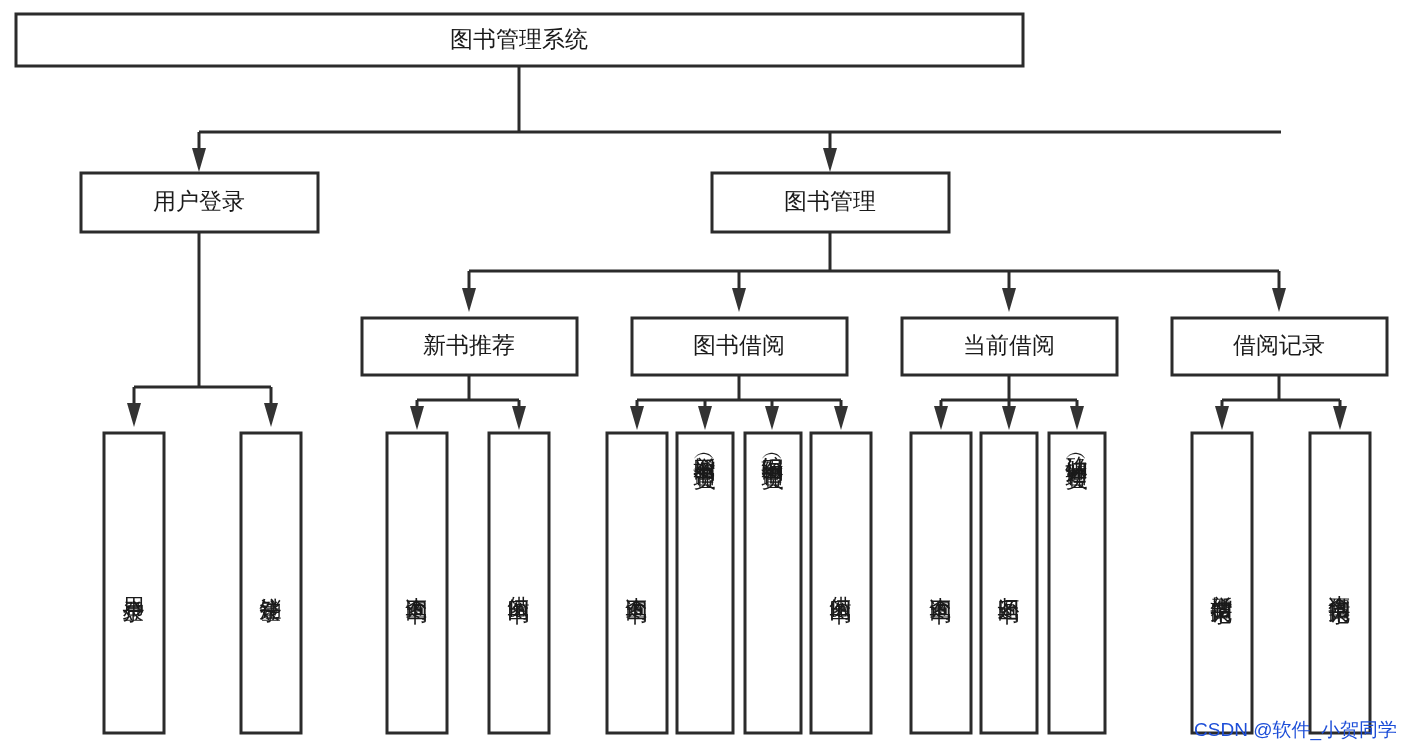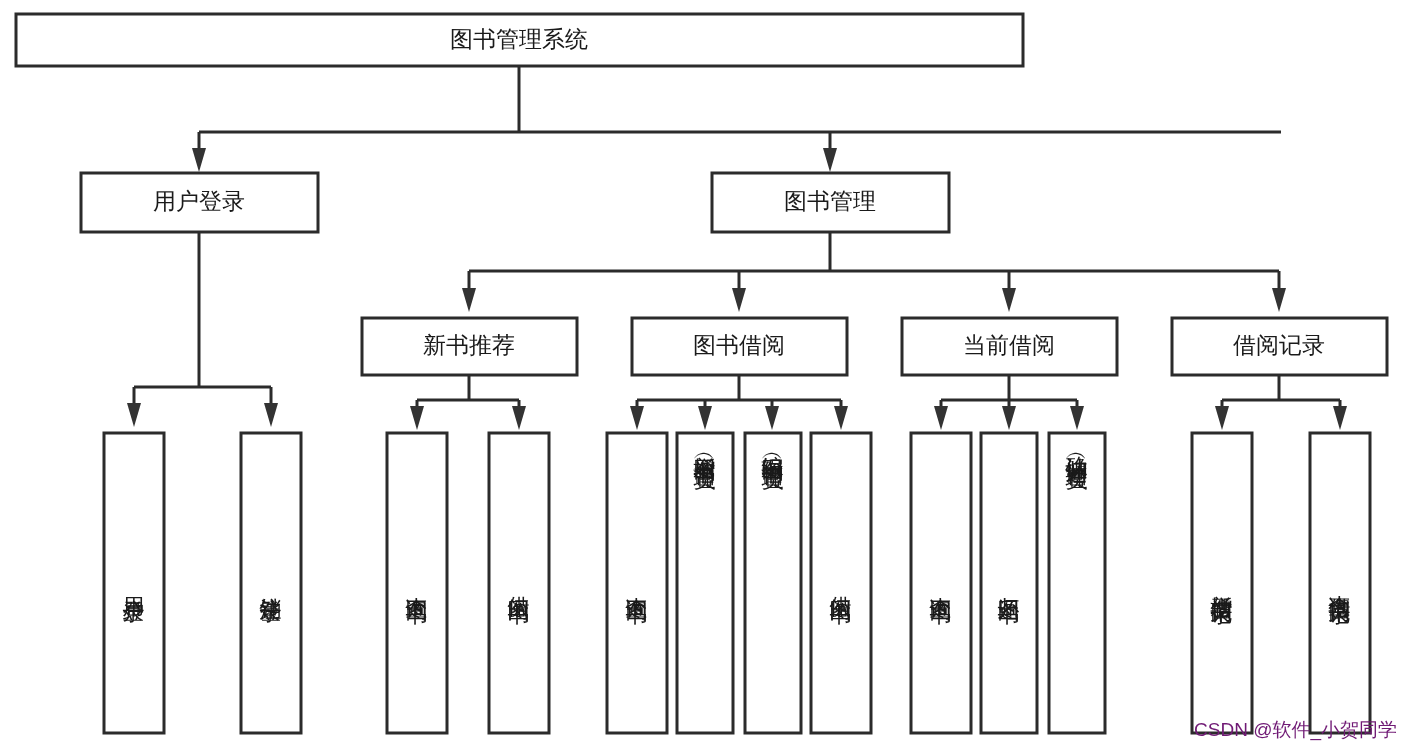--- a/index.html
+++ b/index.html
@@ -61,21 +61,21 @@
     color: #1a1a1a;
     letter-spacing: 2px;
     white-space: nowrap;
   }
   .watermark {
     position: absolute;
     right: 8px;
     bottom: 4px;
     font-family: "Liberation Sans", "DejaVu Sans", sans-serif;
     font-size: 19px;
-    color: #701a75;
+    color: #1d4ed8;
     white-space: nowrap;
     pointer-events: none;
   }
 </style>
 </head>
 <body>
 
 <div id="diagram-root">
 
   <svg id="flowchart" viewBox="0 0 1405 747" xmlns="http://www.w3.org/2000/svg">

